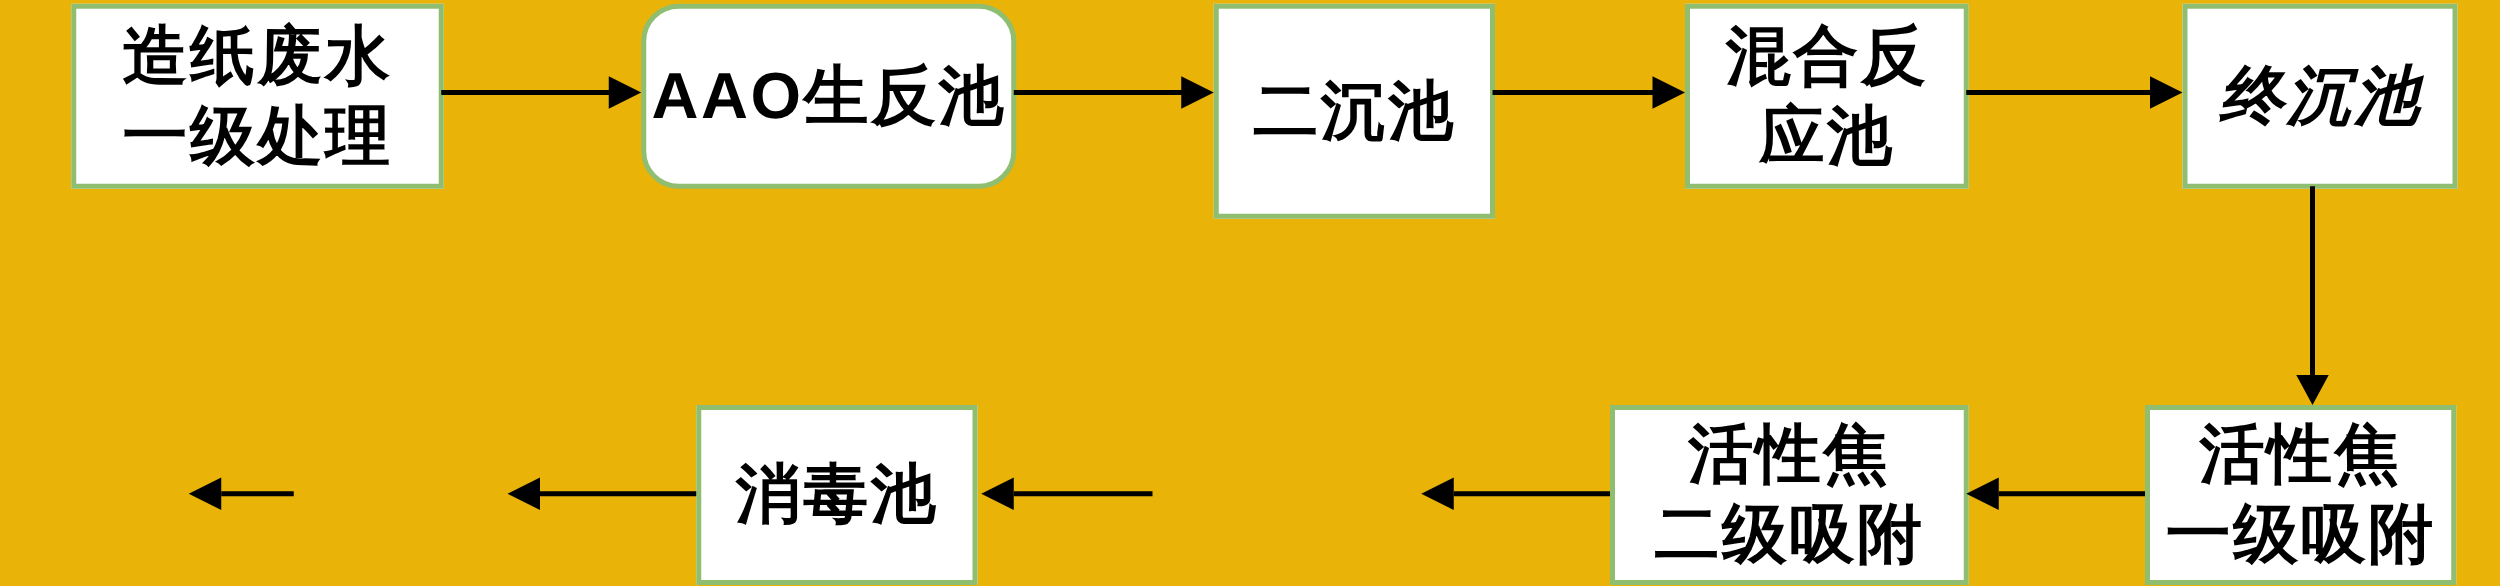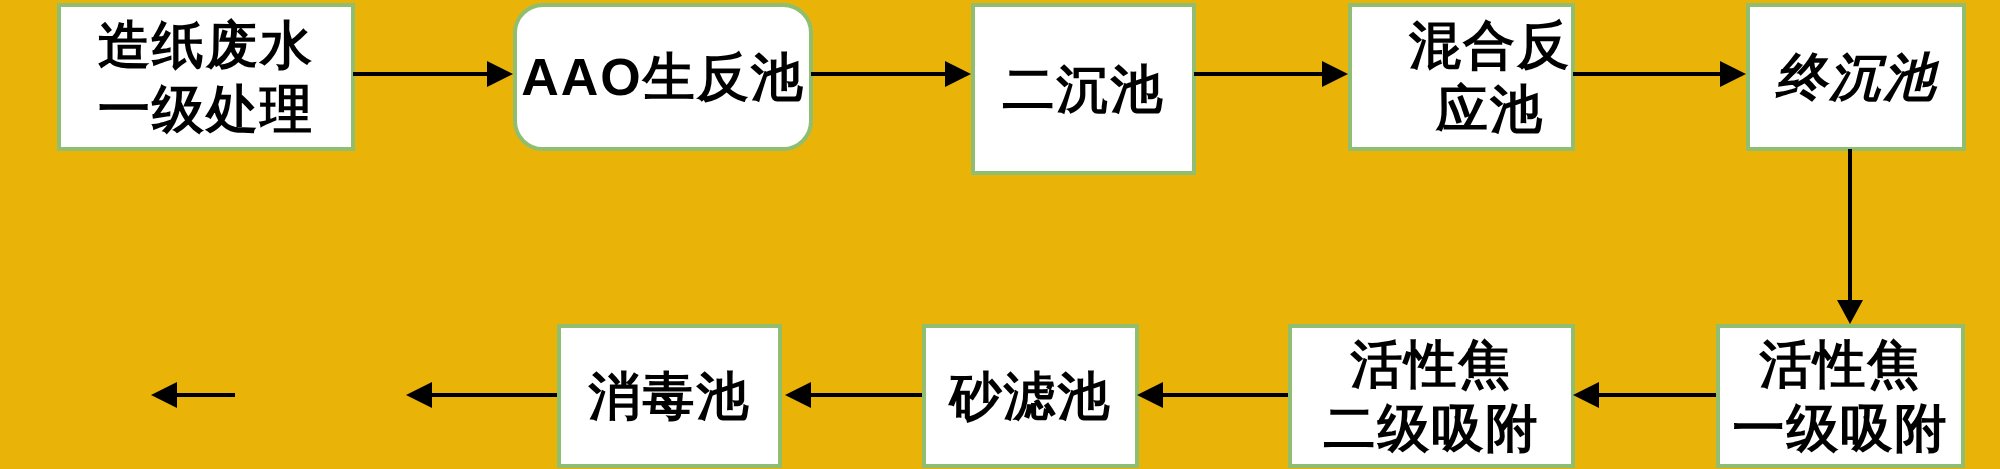--- a/index.html
+++ b/index.html
@@ -84,42 +84,39 @@
   </div>
 
   <div class="node" style="left:513px; top:3px; width:300px; height:148px;border-radius:30px;">
     <span class="label">AAO生反池</span>
   </div>
 
   <div class="node" style="left:971px; top:3px; width:225px; height:172px;">
     <span class="label">二沉池</span>
   </div>
 
-  <div class="node" style="left:1348px; top:3px; width:227px; height:148px;justify-content:flex-end;">
+  <div class="node" style="left:1348px; top:3px; width:227px; height:148px;">
     <span class="label">混合反
 应池</span>
   </div>
 
   <div class="node" style="left:1746px; top:3px; width:220px; height:148px;font-style:italic;">
     <span class="label">终沉池</span>
   </div>
 
   <div class="node" style="left:1716px; top:324px; width:249px; height:144px;">
     <span class="label">活性焦
 一级吸附</span>
   </div>
 
   <div class="node" style="left:1288px; top:324px; width:287px; height:144px;">
     <span class="label">活性焦
 二级吸附</span>
   </div>
 
-  <div class="node" style="left:922px; top:324px; width:217px; height:144px;">
-    <span class="label">砂滤池</span>
-  </div>
 
   <div class="node" style="left:557px; top:324px; width:225px; height:144px;">
     <span class="label">消毒池</span>
   </div>
 
 
 
   <div>
     <div class="hline" style="left:353px; top:72px; width:136px;"></div>
     <div class="head-right" style="left:487px; top:61px;"></div>

